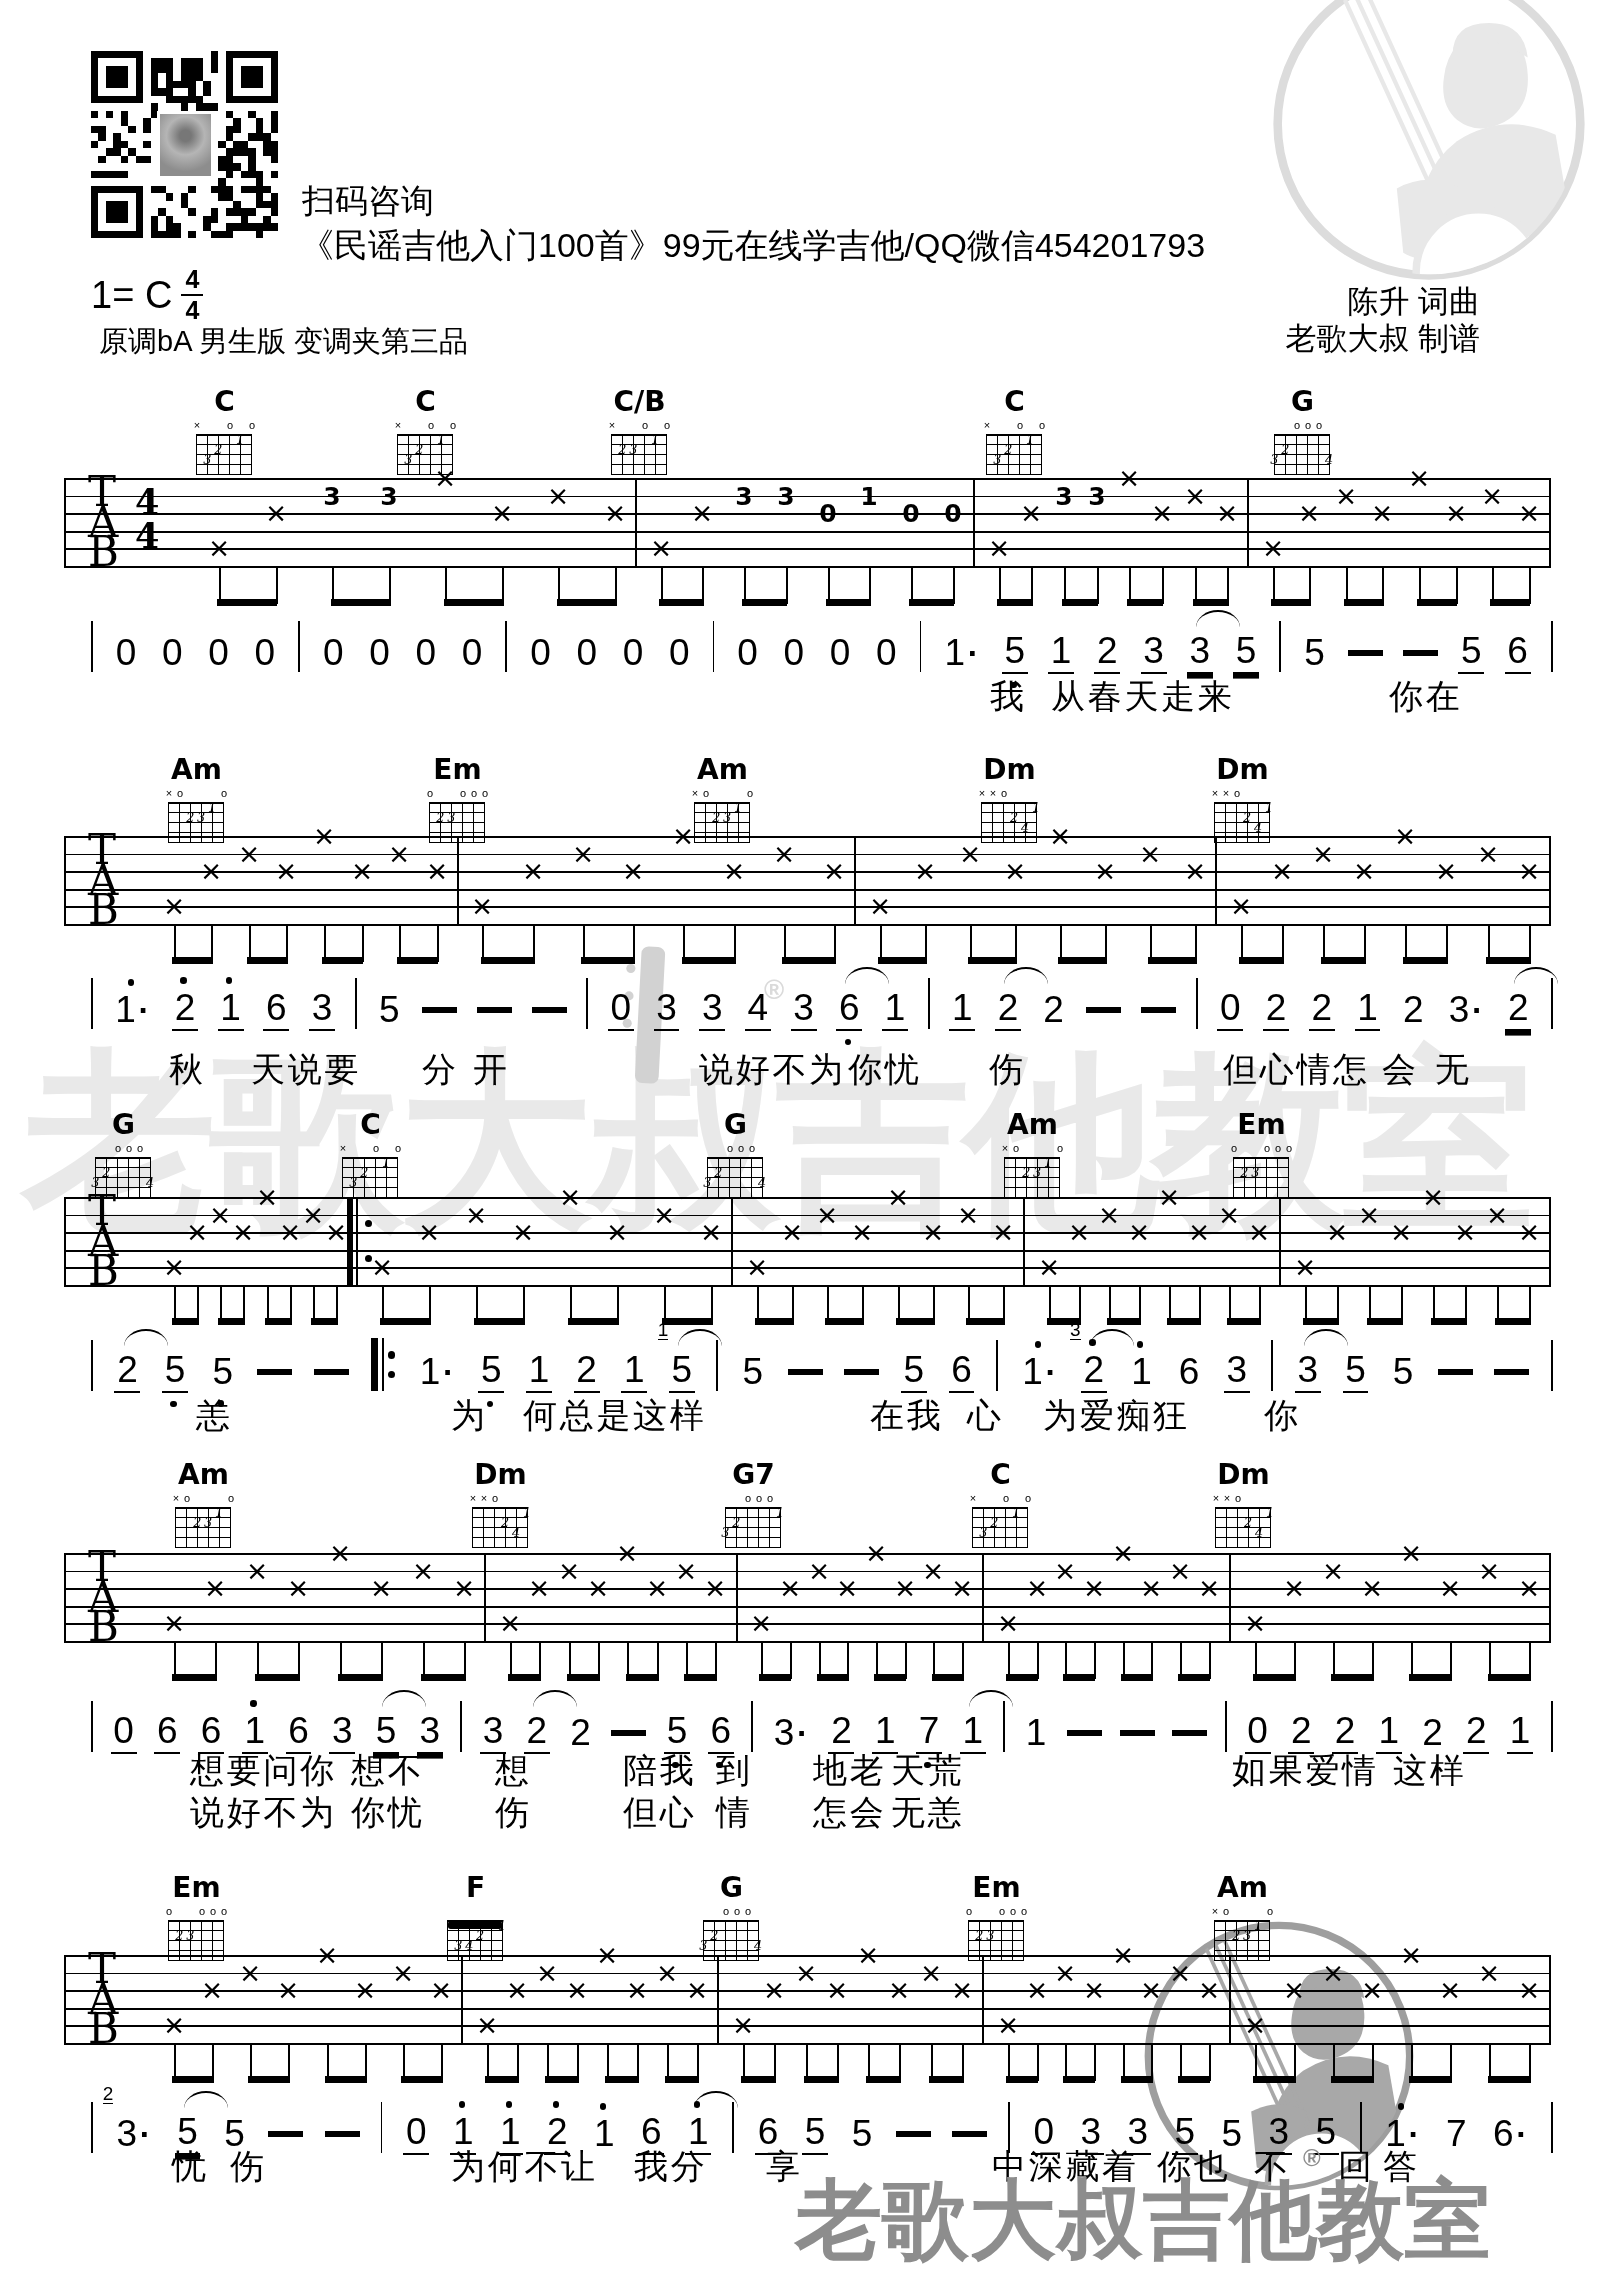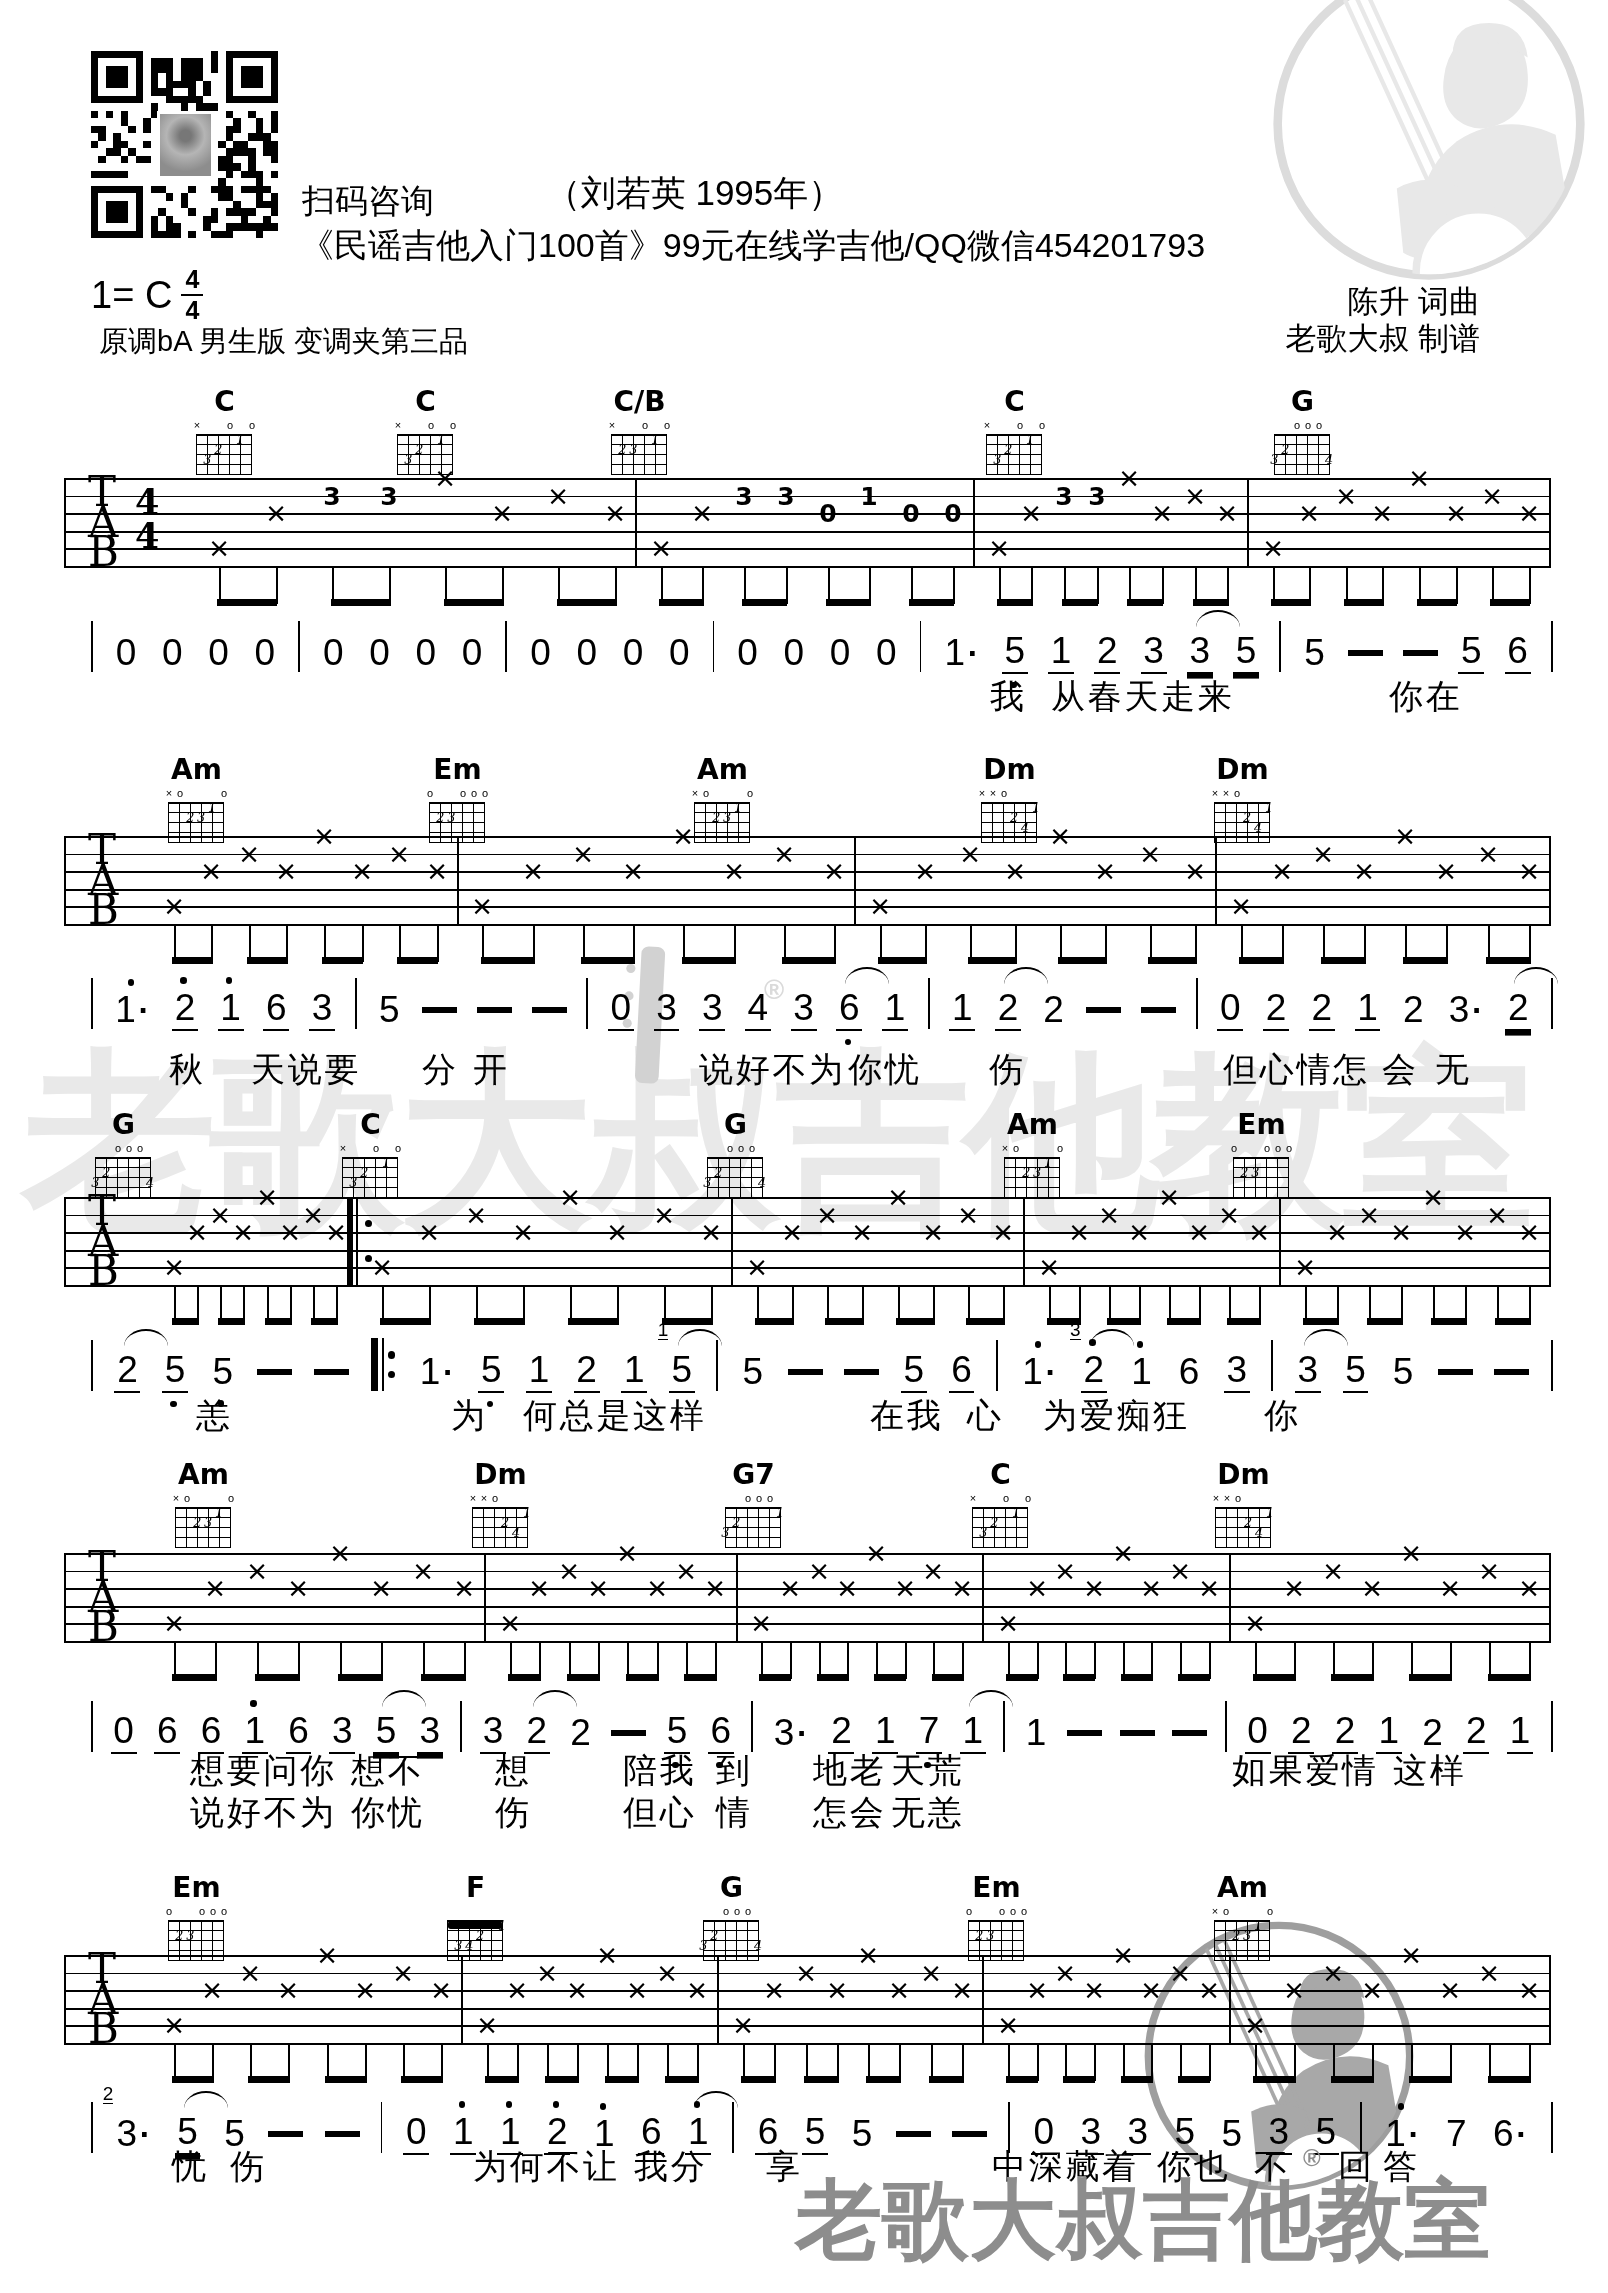--- a/index.html
+++ b/index.html
@@ -309,21 +309,20 @@
         <rect x="8.2" y="8.2" width="41" height="41" fill="#fff"></rect>
         <rect x="16.4" y="16.4" width="24.599999999999998" height="24.599999999999998" fill="#000"></rect>
         <rect x="147.6" y="0" width="57.39999999999999" height="57.39999999999999" fill="#000"></rect>
         <rect x="155.79999999999998" y="8.2" width="41" height="41" fill="#fff"></rect>
         <rect x="164" y="16.4" width="24.599999999999998" height="24.599999999999998" fill="#000"></rect>
         <rect x="0" y="147.6" width="57.39999999999999" height="57.39999999999999" fill="#000"></rect>
         <rect x="8.2" y="155.79999999999998" width="41" height="41" fill="#fff"></rect>
         <rect x="16.4" y="164" width="24.599999999999998" height="24.599999999999998" fill="#000"></rect>
       </svg></div>
   <div id="qr-photo"></div>
-  <div id="subtitle">（刘若英 1995年）</div>
   <div id="scan">扫码咨询</div>
   <div id="promo">《民谣吉他入门100首》99元在线学吉他/QQ微信454201793</div>
   <div id="keyline">
     <span>1= C</span>
     <span class="frac">
       <span>4</span>
       <span class="fl"></span>
       <span>4</span>
     </span>
   </div>
@@ -1781,21 +1780,21 @@
       <div class="tk u1">5</div>
       <div class="mbar"></div>
       <div class="tk">1<span class="aug">·</span><i class="oct oA"></i></div>
       <div class="tk">7</div>
       <div class="tk">6<span class="aug">·</span></div>
       <div class="mbar"></div>
     </div>
     <div class="lyr" style="top: 2144px;">
       <span style="left: 172px;">忧</span>
       <span style="left: 230px;">伤</span>
-      <span style="left: 473px;">为何不让</span>
+      <span style="left: 451px;">为何不让</span>
       <span style="left: 634px;">我分</span>
       <span style="left: 766px;">享</span>
       <span style="left: 992px;">中深藏着</span>
       <span style="left: 1157px;">你也</span>
       <span style="left: 1254px;">不</span>
       <span style="left: 1338px;">回</span>
       <span style="left: 1383px;">答</span>
     </div>
   </div>
 

